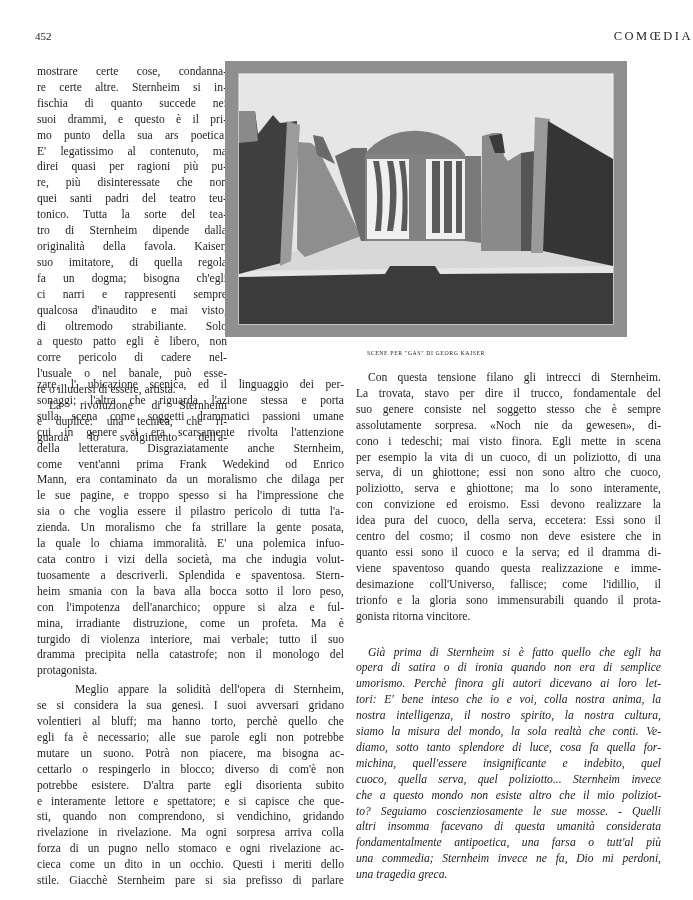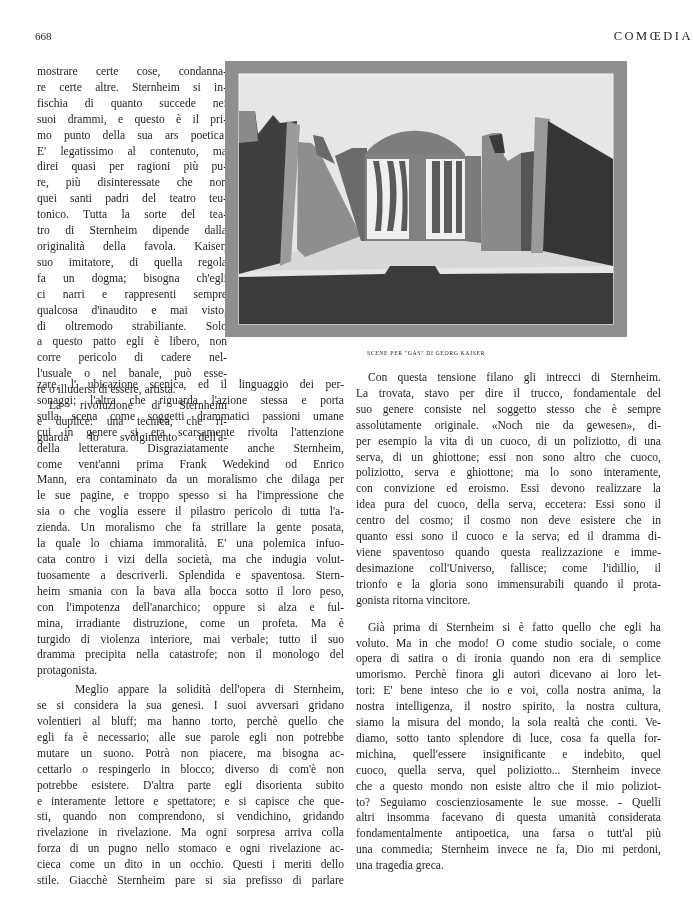--- a/index.html
+++ b/index.html
@@ -18,21 +18,21 @@
   .col-left-top { left: 37px; top: 64px; width: 190px; }
   .col-left-wide { left: 37px; top: 377px; width: 307px; }
   .col-right { left: 356px; top: 370px; width: 305px; }
   .figure { position: absolute; left: 225px; top: 61px; width: 402px; height: 276px; background: #8e8e8e; }
   .figure svg { display: block; }
   .caption { position: absolute; left: 225px; width: 402px; top: 350px; text-align: center; font-size: 5.8px; letter-spacing: 0.6px; }
 </style>
 </head>
 <body>
 
-<div class="page-number">668</div>
+<div class="page-number">452</div>
 <div class="running-title">COMŒDIA</div>
 
 <div class="col col-left-top" id="leftTop">
     <p>
       <span class="line">mostrare certe cose, condanna-</span>
       <span class="line">re certe altre. Sternheim si in-</span>
       <span class="line">fischia di quanto succede nei</span>
       <span class="line">suoi drammi, e questo è il pri-</span>
       <span class="line">mo punto della sua ars poetica.</span>
       <span class="line">E' legatissimo al contenuto, ma</span>
@@ -131,36 +131,36 @@
       <span class="line">forza di un pugno nello stomaco e ogni rivelazione ac-</span>
       <span class="line">cieca come un dito in un occhio. Questi i meriti dello</span>
       <span class="line">stile. Giacchè Sternheim pare si sia prefisso di parlare</span>
     </p>
   </div>
 <div class="col col-right" id="rightCol">
     <p>
       <span class="line indent">Con questa tensione filano gli intrecci di Sternheim.</span>
       <span class="line">La trovata, stavo per dire il trucco, fondamentale del</span>
       <span class="line">suo genere consiste nel soggetto stesso che è sempre</span>
-      <span class="line">assolutamente originale. «Noch nie da gewesen», di-</span>
+      <span class="line">assolutamente sorpresa. «Noch nie da gewesen», di-</span>
+      <span class="line">cono i tedeschi; mai visto finora. Egli mette in scena</span>
       <span class="line">per esempio la vita di un cuoco, di un poliziotto, di una</span>
       <span class="line">serva, di un ghiottone; essi non sono altro che cuoco,</span>
       <span class="line">poliziotto, serva e ghiottone; ma lo sono interamente,</span>
       <span class="line">con convizione ed eroismo. Essi devono realizzare la</span>
       <span class="line">idea pura del cuoco, della serva, eccetera: Essi sono il</span>
       <span class="line">centro del cosmo; il cosmo non deve esistere che in</span>
       <span class="line">quanto essi sono il cuoco e la serva; ed il dramma di-</span>
       <span class="line">viene spaventoso quando questa realizzazione e imme-</span>
       <span class="line">desimazione coll'Universo, fallisce; come l'idillio, il</span>
       <span class="line">trionfo e la gloria sono immensurabili quando il prota-</span>
       <span class="line last">gonista ritorna vincitore.</span>
     </p>
-    <p style="margin-top: 11px;">
+    <p style="margin-top: 20px; font-style: italic;">
       <span class="line indent">Già prima di Sternheim si è fatto quello che egli ha</span>
-      <span class="line">voluto. Ma in che modo! O come studio sociale, o come</span>
       <span class="line">opera di satira o di ironia quando non era di semplice</span>
       <span class="line">umorismo. Perchè finora gli autori dicevano ai loro let-</span>
       <span class="line">tori: E' bene inteso che io e voi, colla nostra anima, la</span>
       <span class="line">nostra intelligenza, il nostro spirito, la nostra cultura,</span>
       <span class="line">siamo la misura del mondo, la sola realtà che conti. Ve-</span>
       <span class="line">diamo, sotto tanto splendore di luce, cosa fa quella for-</span>
       <span class="line">michina, quell'essere insignificante e indebito, quel</span>
       <span class="line">cuoco, quella serva, quel poliziotto... Sternheim invece</span>
       <span class="line">che a questo mondo non esiste altro che il mio poliziot-</span>
       <span class="line">to? Seguiamo coscienziosamente le sue mosse. - Quelli</span>

